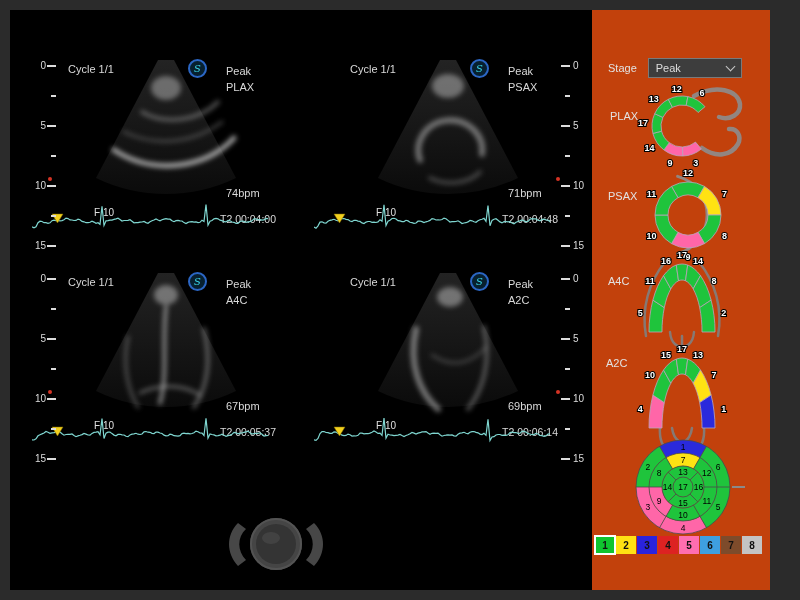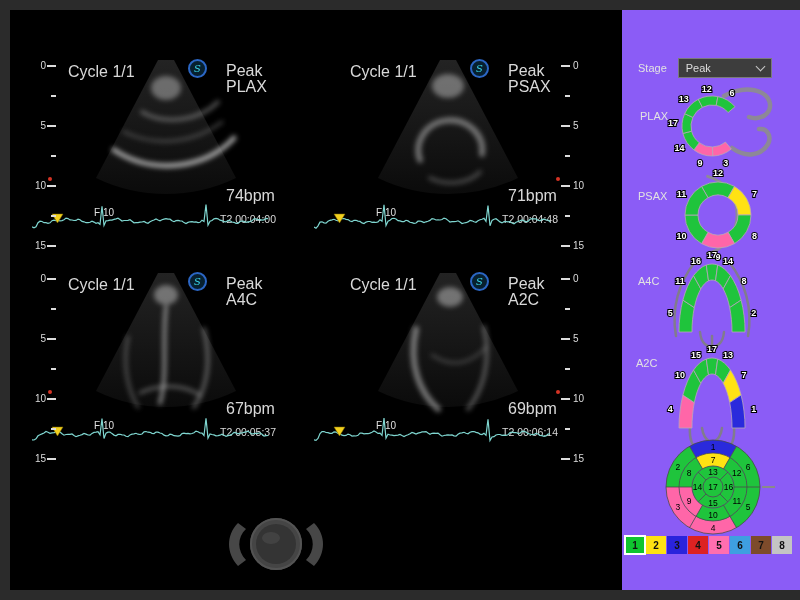--- a/index.html
+++ b/index.html
@@ -1,35 +1,35 @@
 <!DOCTYPE html>
 <html><head>
 <meta charset="utf-8">
 <style>
   html,body{margin:0;padding:0}
   body{width:800px;height:600px;background:#2b2b2b;font-family:"Liberation Sans",sans-serif;position:relative;overflow:hidden}
   .screen{position:absolute;left:10px;top:10px;width:612px;height:580px;background:#000;overflow:hidden}
   .quad{position:absolute;width:286px;height:208px}
   #q0{left:18px;top:45px}#q1{left:300px;top:45px}#q2{left:18px;top:258px}#q3{left:300px;top:258px}
-  .qtext{position:absolute;color:#d9d9d9;font-size:16px;white-space:nowrap}
+  .qtext{position:absolute;color:#d9d9d9;font-size:11px;white-space:nowrap}
   .cycle{left:40px;top:8px}
   .viewblk{left:198px;top:8px;line-height:16px}
   .bpm{left:198px;top:132px}
   .ts{left:192px;top:158px;font-size:10.5px}
   .fan{position:absolute;left:60px;top:3px}
   .badge{position:absolute;left:160px;top:4px;width:15px;height:15px;border-radius:50%;background:#07202f;border:2px solid #2b66c4;color:#3ad8e8;font-size:10px;font-style:italic;display:flex;align-items:center;justify-content:center;font-family:"DejaVu Serif",serif}
   .ecg{position:absolute;left:4px;top:142px}
   .ruler{position:absolute;top:10px;width:30px;height:200px}
   .q-left .ruler{left:4px}.q-right .ruler{left:246px}
   .tick{position:absolute;background:#dcdcdc;height:2px}
   .tlabel{position:absolute;color:#dcdcdc;font-size:10px;width:14px}
   .q-left .tlabel{text-align:right}
   .fdot{position:absolute;width:4px;height:4px;border-radius:50%;background:#d63324}
   .trackball{position:absolute;left:210px;top:506px}
-  .panel{position:absolute;left:622px;top:10px;width:178px;height:580px;background:#8b5cf6}
+  .panel{position:absolute;left:592px;top:10px;width:178px;height:580px;background:#c2410c}
   .stage-row{position:absolute;left:16px;top:48px;display:flex;align-items:center;gap:11px}
   .plabel{color:#e2e2e2;font-size:11px}
   .dropdown{width:94px;height:20px;background:#3d3d3d;border:1px solid #7a7a7a;display:flex;align-items:center;justify-content:space-between;padding:0 7px;box-sizing:border-box;color:#dddddd;font-size:11px}
   .chev{width:6px;height:6px;border-right:1.5px solid #c8c8c8;border-bottom:1.5px solid #c8c8c8;transform:rotate(45deg);margin-top:-3px}
   .vlabel{position:absolute;color:#e2e2e2;font-size:11px}
   .diag{position:absolute}
   .legend{position:absolute;left:3px;top:526px;display:flex;gap:1px}
   .lcell{width:20px;height:18px;display:flex;align-items:center;justify-content:center;font-size:10px;font-weight:bold;color:#111}
   .lcell.selected{outline:2px solid #ffffff;outline-offset:-1px}
   svg text.segnum{font-family:"Liberation Sans",sans-serif;font-size:9px;font-weight:bold;fill:#ffffff;stroke:#000000;stroke-width:2.2px;paint-order:stroke;text-anchor:middle}

